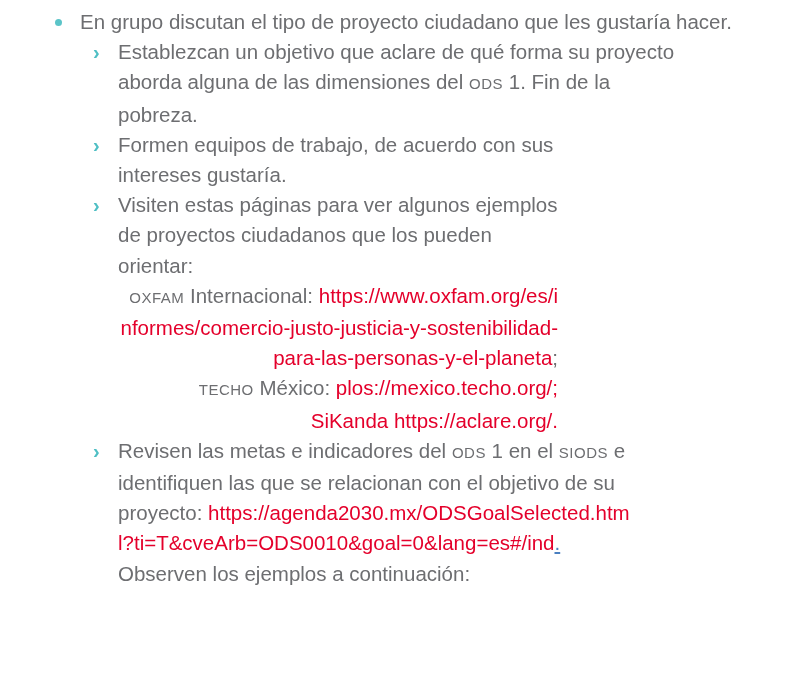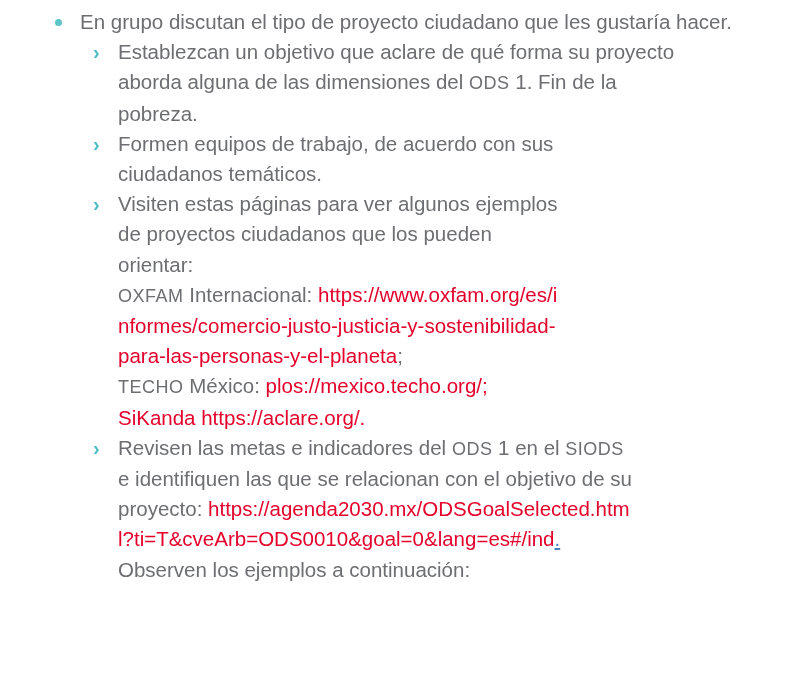--- a/index.html
+++ b/index.html
@@ -11,43 +11,43 @@
   .bullet { position: absolute; left: 55px; top: 12px; width: 7px; height: 7px;
             border-radius: 50%; background: #5bc4c8; }
   .sub-list { margin: 0; padding: 0; }
   .sub-item { position: relative; padding-left: 38px; }
   .sub-item.w1 { width: 570px; }
   .sub-item.w2 { width: 480px; }
   .sub-item.w3 { width: 440px; }
   .sub-item.w4 { width: 520px; }
   .chev { position: absolute; left: 13px; top: 0; color: #4fbfc4; font-weight: bold;
           font-size: 20px; }
-  .sc { font-size: 18px; letter-spacing: 0.5px; text-transform: uppercase; margin-top: 16px; }
+  .sc { font-size: 15px; letter-spacing: 0.5px; text-transform: uppercase; margin-top: 16px; }
   .link { color: #e4002b; }
   .uline { color: #4a7fc0; text-decoration: underline; }
-  .block { display: block; }
+  .block { display: block; text-align: right; }
 </style>
 </head>
 <body>
 
 <div class="doc">
   <div class="main-item">
     <span class="bullet"></span>
     <span>En grupo discutan el tipo de proyecto ciudadano que les gustaría hacer.</span>
 
     <div class="sub-list">
 
       <div class="sub-item w1">
         <span class="chev">›</span>
         <span>Establezcan un objetivo que aclare de qué forma su proyecto aborda alguna de las dimensiones del </span><span class="sc">ods</span><span> 1. Fin de la pobreza.</span>
       </div>
 
       <div class="sub-item w2">
         <span class="chev">›</span>
-        <span>Formen equipos de trabajo, de acuerdo con sus ciudadanos temáticos.</span>
+        <span>Formen equipos de trabajo, de acuerdo con sus intereses gustaría.</span>
       </div>
 
       <div class="sub-item w3">
         <span class="chev">›</span>
         <span>Visiten estas páginas para ver algunos ejem­plos de proyectos ciudadanos que los pue­den orientar:</span>
         <span class="block"><span class="sc">oxfam</span><span> Internacional: </span><a class="link" style="word-break: break-all;">https://www.oxfam.org/es/informes/comercio-justo-justicia-y-sostenibilidad-para-las-personas-y-el-planeta</a><span>;</span></span>
         <span class="block"><span class="sc">techo</span><span> México: </span><a class="link">plos://mexico.techo.org/;</a></span>
         <span class="block"><a class="link">SiKanda https://aclare.org/.</a></span>
       </div>
 

